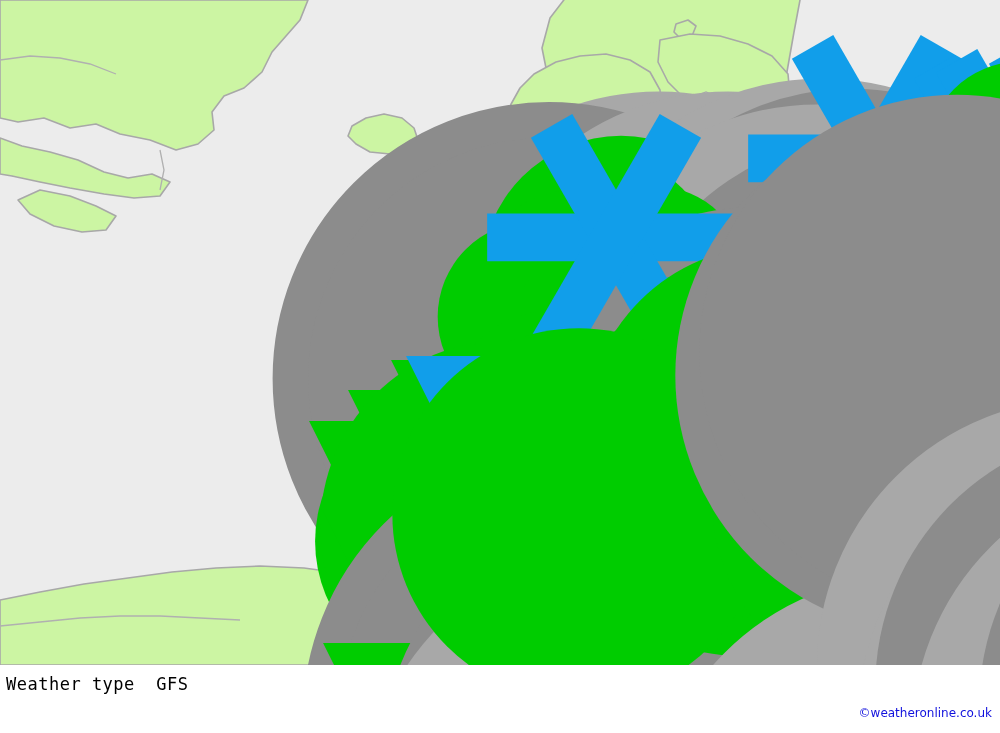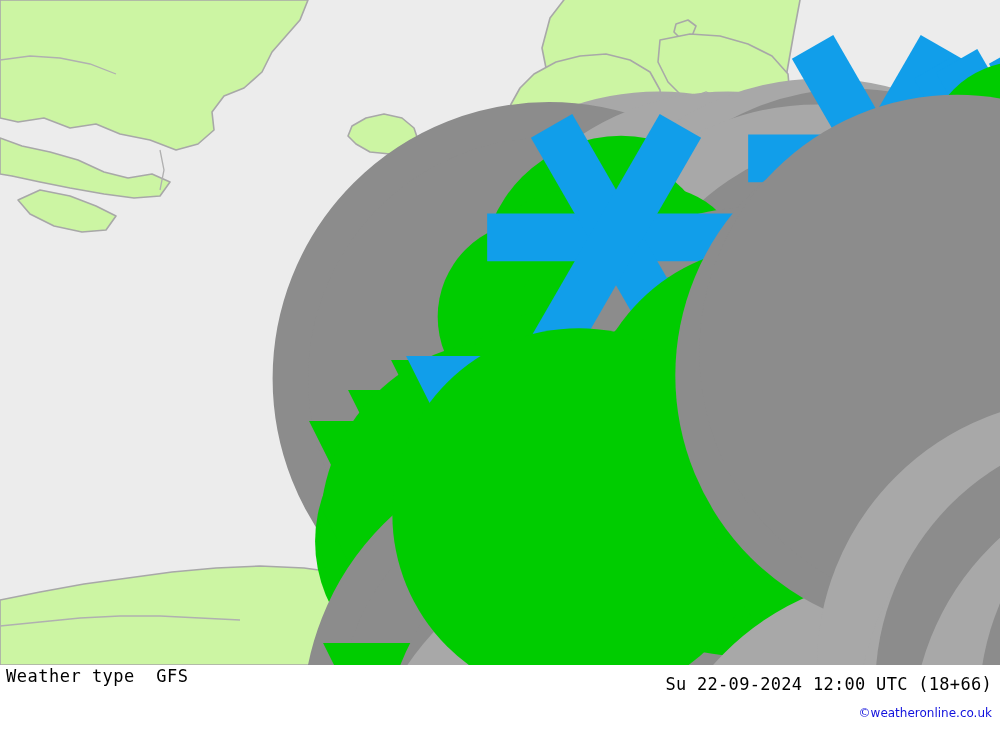--- a/index.html
+++ b/index.html
@@ -14,21 +14,21 @@
   #map svg{position:absolute;left:0;top:0;width:1000px;height:665px;}
 
   
   #symbols{position:absolute;left:0;top:0;width:1000px;height:665px;}
   .sym{position:absolute;transform:translate(-50%,-50%);}
   .sym svg{display:block;overflow:visible;}
 
   
   #footer{position:absolute;left:0;top:665px;width:1000px;height:68px;
           background:#ffffff;}
-  #title{position:absolute;left:6px;top:1px;font-size:17px;color:#000;
+  #title{position:absolute;left:6px;top:9px;font-size:17px;color:#000;
          letter-spacing:0.5px;white-space:pre;}
   #stamp{position:absolute;right:8px;top:9px;font-size:17px;color:#000;
          letter-spacing:0.3px;white-space:pre;}
   #copy{position:absolute;right:8px;top:41px;font-size:12px;color:#1111dd;
         white-space:pre;font-family:"DejaVu Sans","Liberation Sans",sans-serif;}
 </style>
 </head>
 <body>
 
 <div id="app">
@@ -1339,17 +1339,16 @@
         <div class="sym" style="left: 959px; top: 279px;">
           <svg width="16" height="16" viewBox="0 0 16 16">
             <circle cx="8" cy="8" r="5.6" fill="none" stroke="#a8a8a8" stroke-width="1.7"></circle>
           </svg>
         </div>
       </div>
   </div>
 
   <div id="footer">
     <div id="title">Weather type  GFS</div>
-    <div id="stamp">Su 22-09-2024 12:00 UTC (18+66)</div>
     <div id="copy">©weatheronline.co.uk</div>
   </div>
 
 </div>
 
 </body></html>

